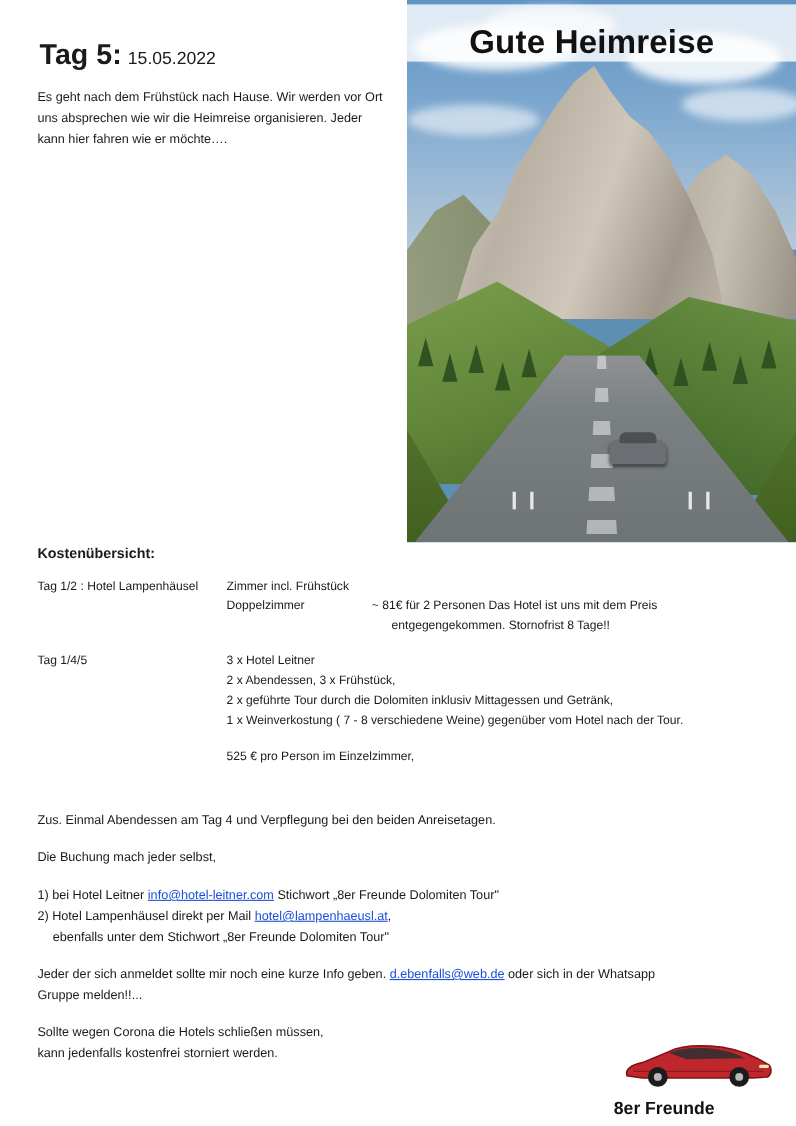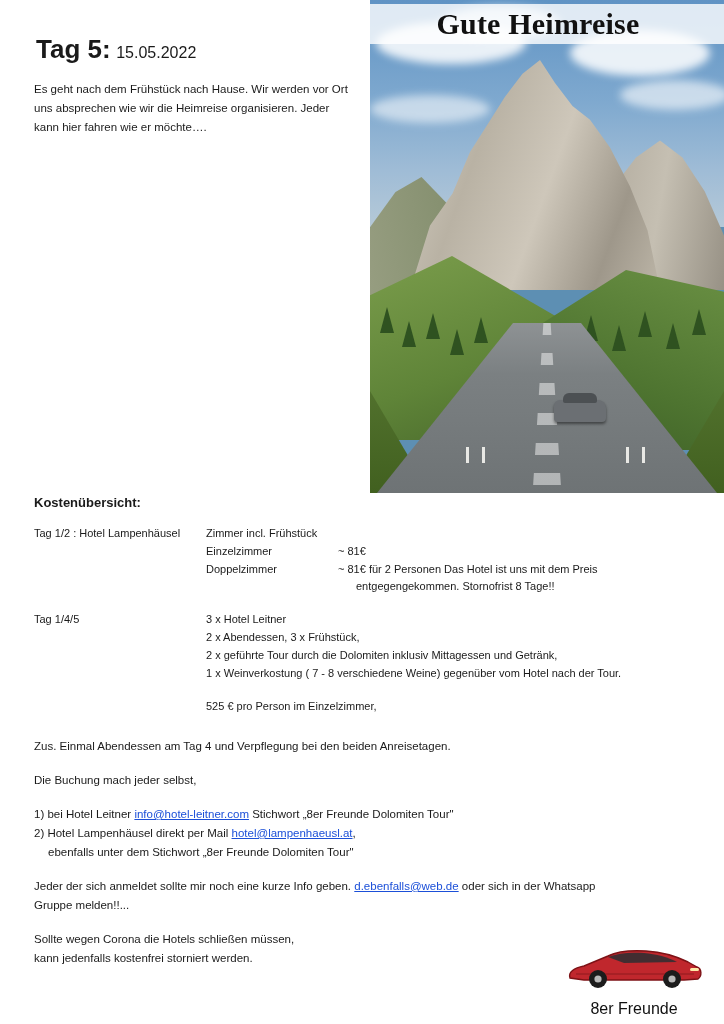--- a/index.html
+++ b/index.html
@@ -145,26 +145,25 @@
     position: absolute;
     width: 3px; height: 16px; background: #e8e8e4;
     bottom: 30px;
   }
 
   .title-banner {
     position: absolute;
     left: 352px;
     top: 4px;
     width: 372px;
-    height: 40px;
+    height: 52px;
     background: rgba(255,255,255,0.80);
     display: flex;
-    align-items: center;
+    align-items: flex-end;
     justify-content: center;
-    font-family: Liberation Serif, serif;
   }
   .title-banner .title-text {
     font-size: 30px;
     font-weight: bold;
     letter-spacing: .2px;
     color: #111;
   }
 
   
   .day-head {
@@ -236,23 +235,22 @@
   .logo-car {
     position: absolute;
     left: 6px;
     top: 0px;
     width: 140px;
     height: 46px;
   }
   .logo-text {
     position: absolute;
     left: 0; bottom: 0; width: 100%;
-    text-align: center;
     font-size: 16px;
-    font-weight: normal;
+    font-weight: bold;
     color: #111;
   }
 </style>
 </head>
 <body>
 
 <div class="photo">
   <div class="sky"></div>
   <div class="cloud c1"></div>
   <div class="cloud c2"></div>
@@ -308,25 +306,20 @@
 <div class="costs-title">Kostenübersicht:</div>
 
 <div class="costs">
   <div class="crow">
     <div class="ccol-left">Tag 1/2 : Hotel Lampenhäusel</div>
     <div class="ccol-mid">Zimmer incl. Frühstück</div>
     <div class="ccol-right"></div>
   </div>
   <div class="crow">
     <div class="ccol-left"></div>
-    <div class="ccol-mid">Einzelzimmer</div>
-    <div class="ccol-right">~ 81€</div>
-  </div>
-  <div class="crow">
-    <div class="ccol-left"></div>
     <div class="ccol-mid">Doppelzimmer</div>
     <div class="ccol-right">~ 81€ für 2 Personen Das Hotel ist uns mit dem Preis</div>
   </div>
   <div class="crow">
     <div class="ccol-left"></div>
     <div class="ccol-mid"></div>
     <div class="ccol-right" style="padding-left:18px;">entgegengekommen. Stornofrist 8 Tage!!</div>
   </div>
 
   <div class="gap-md"></div>

